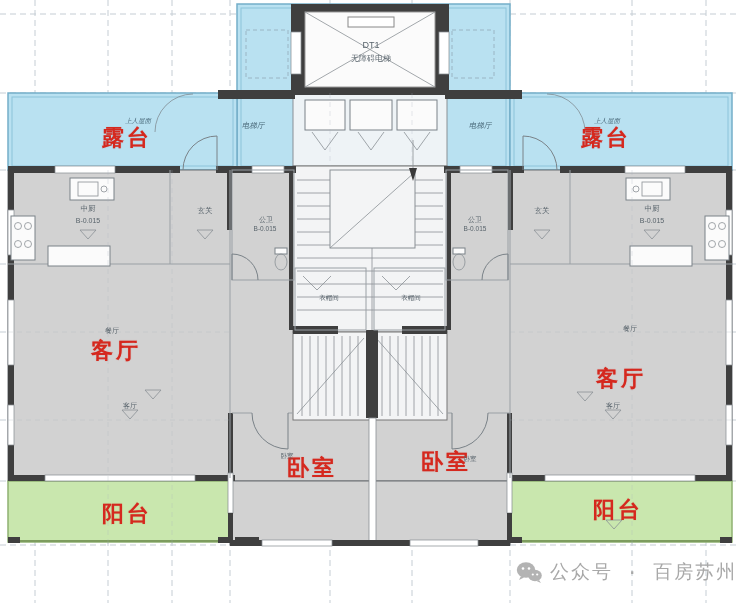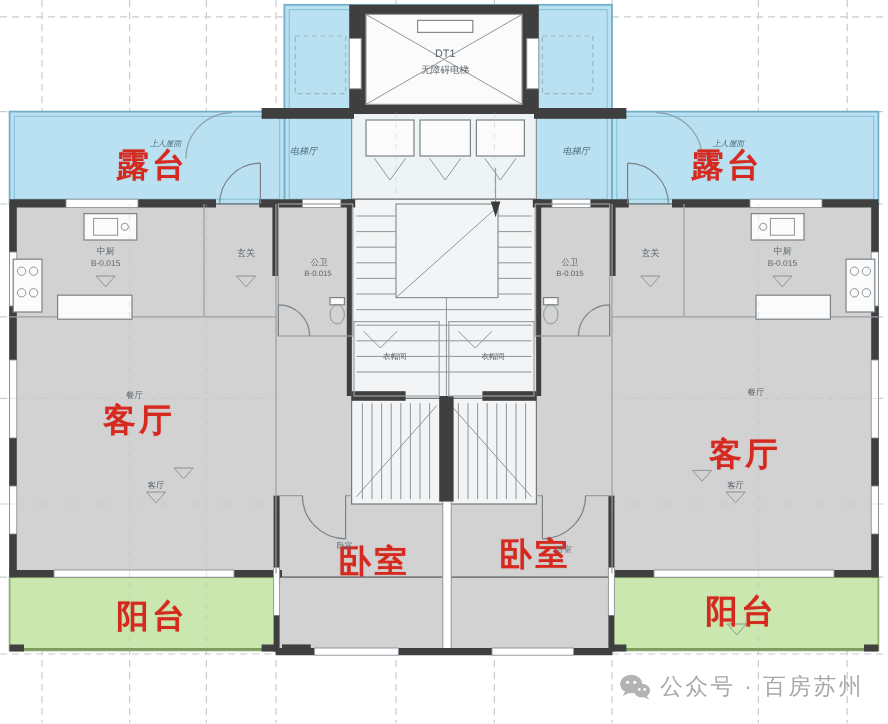--- a/index.html
+++ b/index.html
@@ -2,29 +2,29 @@
 <html style="--terrace-blue: #b9e1f1; --balcony-green: #c9e7ae; --room-gray: #d2d2d2; --wall-dark: #3f3f3f; --label-red: #d5281e; --watermark-gray: #a8a8a8;"><head>
 <meta charset="utf-8">
 <style>
   html,body{margin:0;padding:0;background:#fff;}
   .plan{
     position:relative;width:740px;height:603px;background:#ffffff;
     font-family:"Liberation Sans",sans-serif;overflow:hidden;
   }
   .plan-svg{position:absolute;left:0;top:0;}
   .lbl{position:absolute;transform:translate(-50%,-50%);white-space:nowrap;line-height:1;}
-  .red{color:var(--label-red,#d5281e);font-weight:bold;font-size:27px;letter-spacing:3px;
+  .red{color:var(--label-red,#d5281e);font-weight:bold;font-size:22px;letter-spacing:3px;
        text-shadow:0 0 1px rgba(213,40,30,.4);}
   .tiny{color:#59646c;}
   .sz9{font-size:9px;} .sz8{font-size:8px;} .sz75{font-size:7.5px;}
   .sz7{font-size:7px;} .sz65{font-size:6.5px;}
   .onblue{color:#4c6b7c;font-style:italic;}
   .watermark{
     position:absolute;left:516px;top:559px;display:flex;align-items:center;gap:7px;
-    color:var(--watermark-gray,#a8a8a8);font-size:19px;letter-spacing:2px;
+    color:var(--watermark-gray,#a8a8a8);font-size:19px;letter-spacing:2px;font-family:Liberation Mono, monospace;
   }
   
   .f-blue{fill:var(--terrace-blue,#b9e1f1);stroke:#74aec9;stroke-width:1.5;}
   .l-blue{fill:none;stroke:#8cc3da;stroke-width:1;}
   .f-gray{fill:var(--room-gray,#d2d2d2);stroke:#6a6f73;stroke-width:1;}
   .f-green{fill:var(--balcony-green,#c9e7ae);stroke:#8fb171;stroke-width:1.5;}
   .f-white{fill:#f3f4f5;stroke:#777;stroke-width:1;}
   .f-wall{fill:var(--wall-dark,#3f3f3f);stroke:none;}
   .f-win{fill:#ffffff;stroke:#8a9095;stroke-width:.75;}
   .ln{stroke:#9aa0a5;stroke-width:1;fill:none;}

